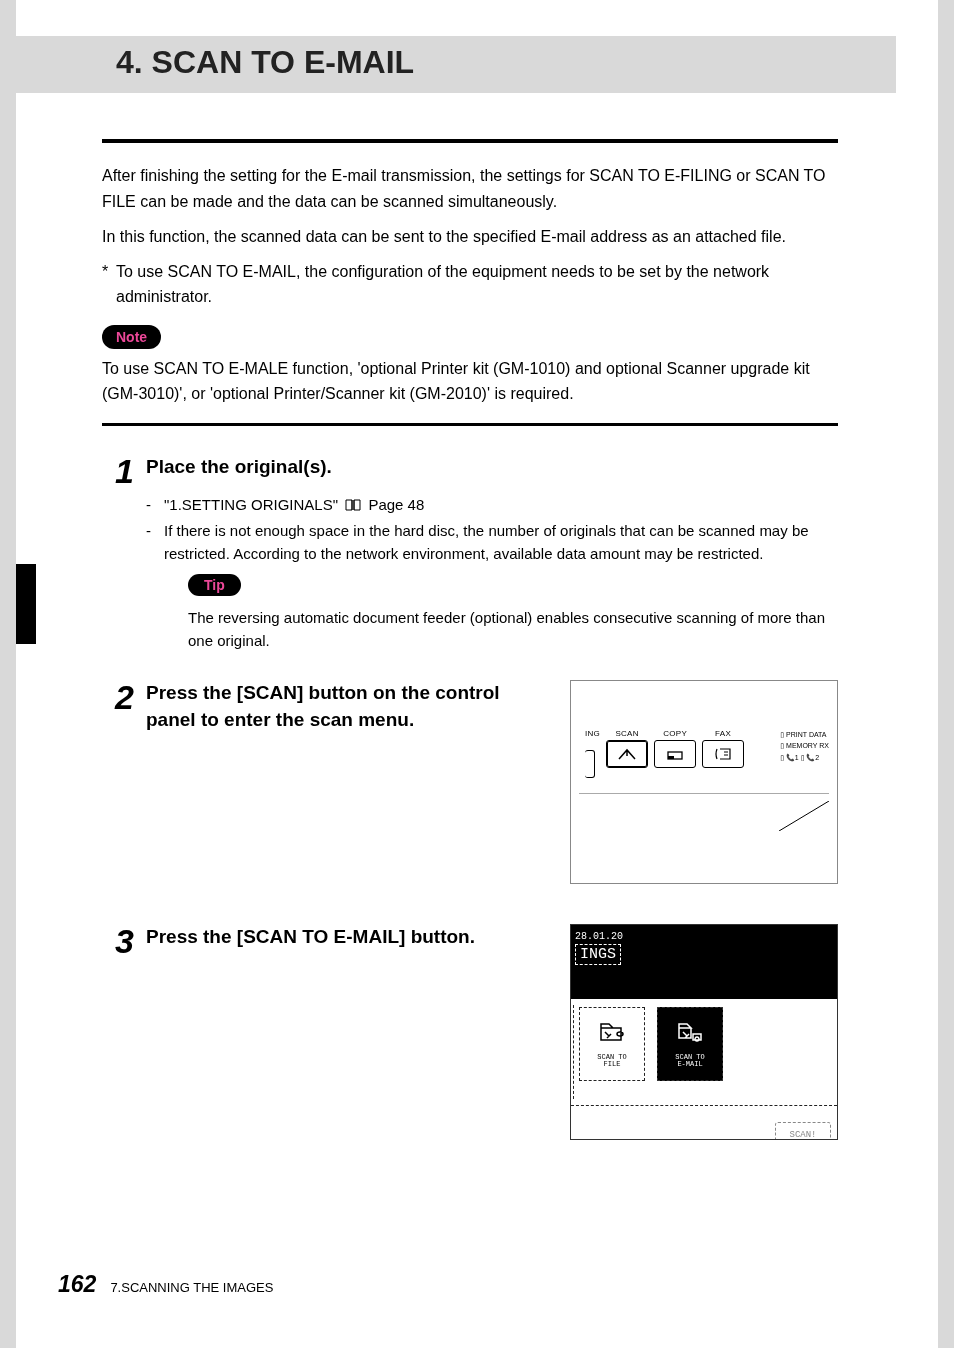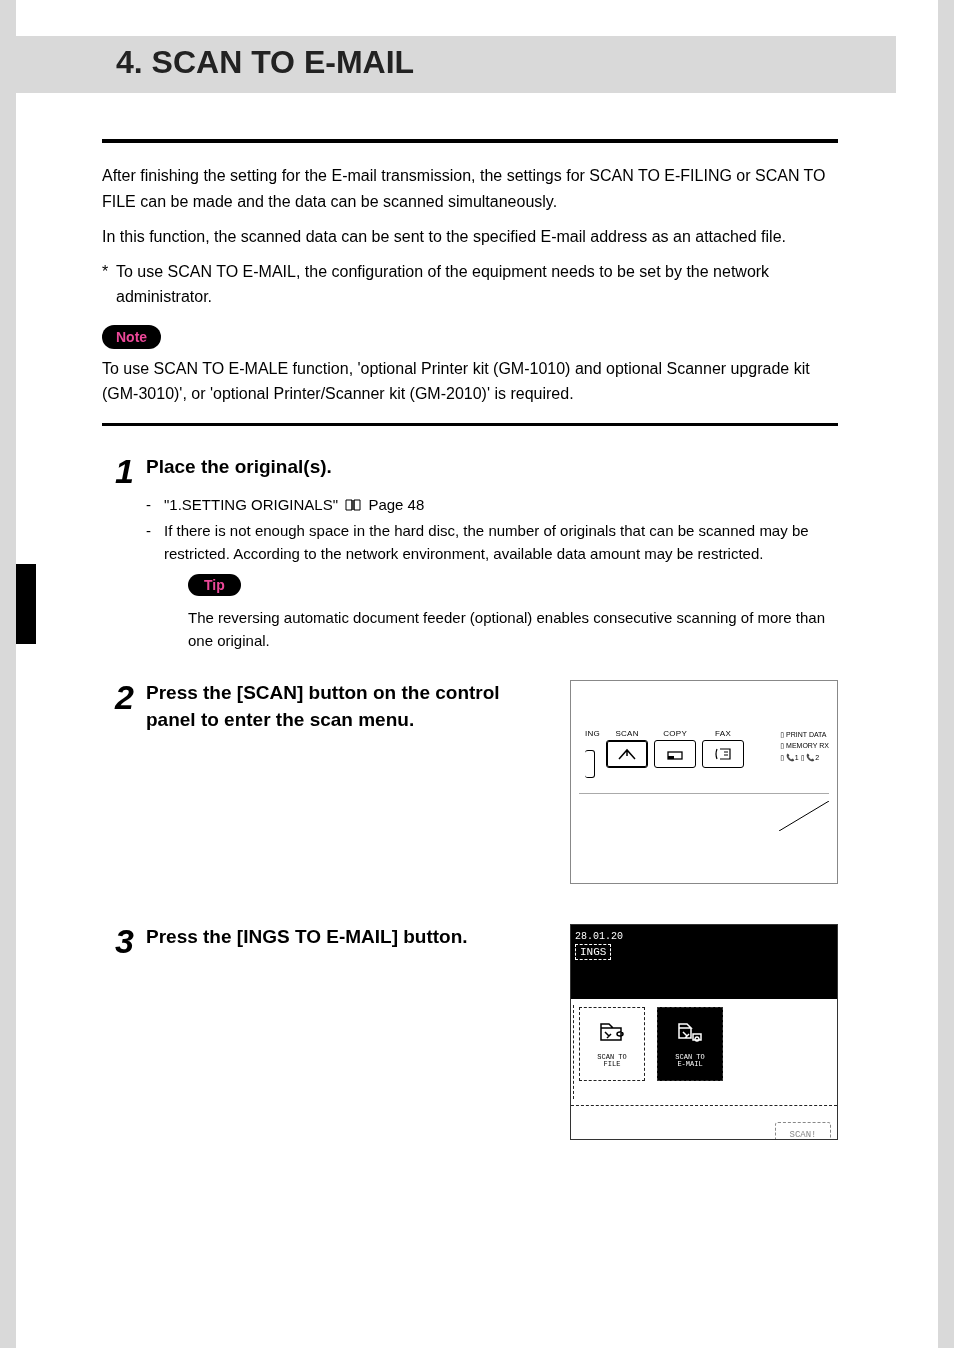--- a/index.html
+++ b/index.html
@@ -236,21 +236,21 @@
       font-size: 10px;
       padding-top: 2px;
     }
     .screen-scanning {
       font-size: 11px;
       padding-top: 22px;
     }
     .screen-ings {
       display: inline-block;
       border: 1px dashed #fff;
-      font-size: 11px;
+      font-size: 15px;
       padding: 1px 4px;
       margin-top: 2px;
       color: #fff;
     }
     .screen-mid {
       height: 106px;
       position: relative;
       padding: 8px;
       display: flex;
       gap: 12px;
@@ -444,21 +444,21 @@
             <line x1="0" y1="30" x2="50" y2="0" stroke="#000" stroke-width="1"></line>
           </svg>
       </div>
     </div>
 
     
     <div class="step-row" style="margin-top:40px;">
       <div class="step-left">
         <div class="step-num">3</div>
         <div class="step-body" style="max-width:430px;">
-          <div class="step-heading">Press the [INGS TO E-MAIL] button.</div>
+          <div class="step-heading">Press the [SCAN TO E-MAIL] button.</div>
         </div>
       </div>
 
       <div class="screen-figure">
         <div class="screen-top-bar">
           <div class="screen-date">28.01.20</div>
           <div class="screen-ings">INGS</div>
         </div>
         <div class="screen-mid">
           <div class="screen-mid-left-dotted"></div>
@@ -478,13 +478,17 @@
           </div>
         </div>
         <div class="screen-bottom">
           <div class="scan-footer-btn">SCAN!</div>
         </div>
       </div>
     </div>
 
   </div>
 
+  <div class="footer">
+    <span class="page-num">162</span>
+    <span class="footer-chapter">7.SCANNING THE IMAGES</span>
+  </div>
 </div>
 
 </body></html>

